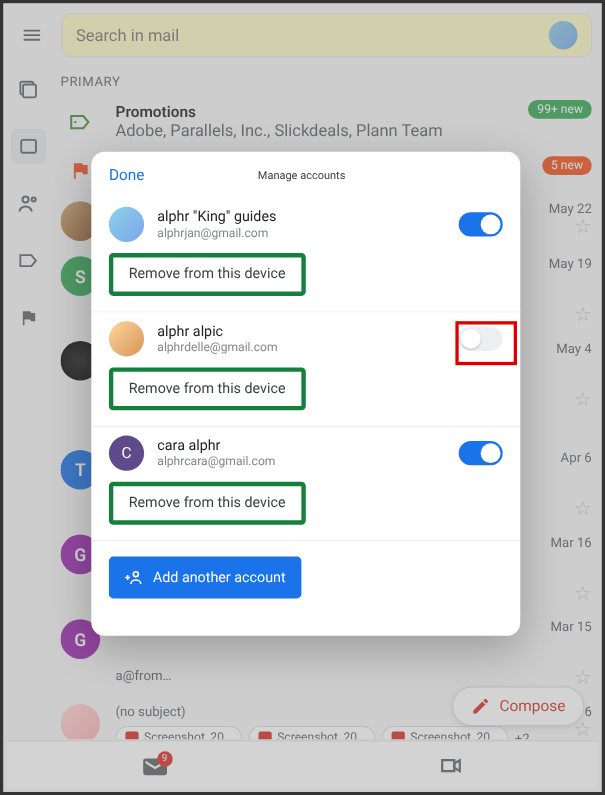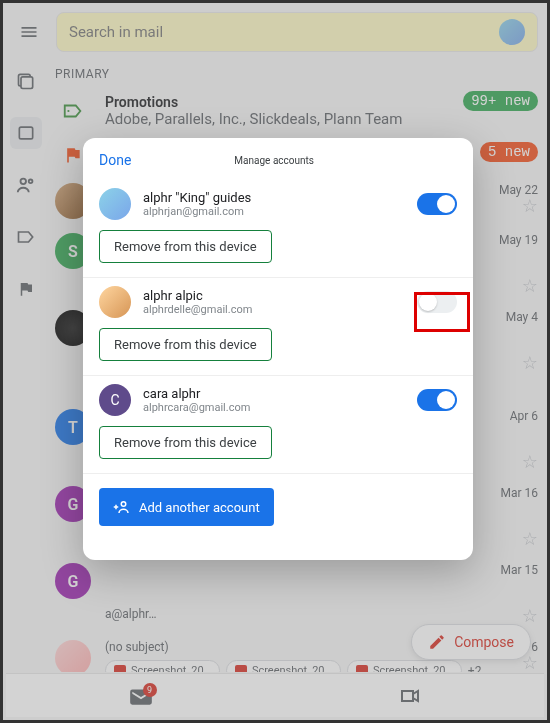--- a/index.html
+++ b/index.html
@@ -17,21 +17,21 @@
   .flag { font-size: 15px; color:#5f6368;}
 
   .content { position: absolute; left: 52px; right: 9px; top: 58px; bottom: 48px; overflow: hidden; }
   .section-label { font-size: 12px; letter-spacing: 0.5px; color: #5f6368; padding: 6px 0 8px; }
 
   .cat { display: flex; align-items: center; gap: 14px; padding: 5px 0 12px; position: relative; }
   .cat .ico { width: 36px; display:flex; justify-content:center; font-size: 20px; color:#3b8f3b;}
   .cat .col { flex: 1; }
   .cat .title { font-size: 14px; font-weight: 600; color: #202124; }
   .cat .sub { font-size: 15px; color: #5f6368; }
-  .badge { position:absolute; right:0; top:2px; font-size:14px; color:#fff; padding:2px 8px; border-radius:10px;font-family:Liberation Mono, monospace; }
+  .badge { position:absolute; right:0; top:2px; font-size:11px; color:#fff; padding:2px 8px; border-radius:10px; }
   .badge.green{background:#34a853;}
   .badge.orange{background:#f4511e;}
 
   .row { display: flex; gap: 14px; padding: 6px 0 8px; position: relative; align-items: flex-start;}
   .row .av { width:36px; height:36px; border-radius:50%; display:flex; align-items:center; justify-content:center; color:#fff; font-weight:600; font-size:16px; flex-shrink:0;}
   .row .body { flex:1; min-width:0; }
   .row .line2 { font-size:12px; color:#5f6368; white-space:nowrap; overflow:hidden; text-overflow:ellipsis;}
   .meta { width:58px; text-align:right; flex-shrink:0;}
   .meta .date{font-size:12px; color:#5f6368; display:block;}
   .meta .star{font-size:18px; color:#c3c6cb; line-height:1; margin-top:4px;}
@@ -56,21 +56,21 @@
   .acc-row { display:flex; align-items:center; gap:12px;}
   .acc-av { width:32px; height:32px; border-radius:50%; display:flex; align-items:center; justify-content:center; flex-shrink:0;}
   .acc-info { flex:1; }
   .acc-name { font-size:13px; color:#202124;}
   .acc-email{ font-size:11px; color:#80868b;}
   .toggle { width:40px; height:22px; border-radius:11px; position:relative;}
   .toggle.on { background:#1a73e8;}
   .toggle.on::after{content:""; position:absolute; right:2px; top:2px; width:18px; height:18px; background:#fff; border-radius:50%;}
   .toggle.off { background:#eceff1;}
   .toggle.off::after{content:""; position:absolute; left:2px; top:2px; width:18px; height:18px; background:#fff; border-radius:50%; box-shadow:0 1px 2px rgba(0,0,0,0.2);}
-  .remove-btn { margin-top:10px; border:1px solid #15803d; border-radius:4px; padding:8px 14px; font-size:13px; color:#3c4043; background:#fff; display:inline-block;}
+  .remove-btn { margin-top:10px; border:4px solid #15803d; border-radius:4px; padding:8px 14px; font-size:13px; color:#3c4043; background:#fff; display:inline-block;}
   .addacc { margin:14px 16px 16px; background:#1a73e8; color:#fff; border-radius:4px; padding:10px 14px; font-size:13px; display:inline-flex; align-items:center; gap:8px;}
   .red-highlight { position:absolute; border:3px solid #d00; }
 
   svg{display:block;}
 </style>
 </head>
 <body>
 
 <div class="topbar">
   <div class="menu-icon">
@@ -219,21 +219,21 @@
   <div class="row">
     <div class="av" style="background:#9c27b0">G</div>
     <div class="body"></div>
     <div class="meta">
         <span class="date">Mar 15</span>
       </div>
   </div>
   <div class="row" style="padding-top:0">
     <div style="width:36px"></div>
     <div class="body">
-        <div class="line2">a@alphr…</div>
+        <div class="line2">a@from…</div>
       </div>
     <div class="meta"><span class="star">☆</span></div>
   </div>
 
   <div class="row">
     <div class="av" style="background:linear-gradient(135deg,#ffd6d6,#ffb0b0)"></div>
     <div class="body">
       <div class="line2">(no subject)</div>
       <div class="chiprow">
         <span class="chip red-ico">

